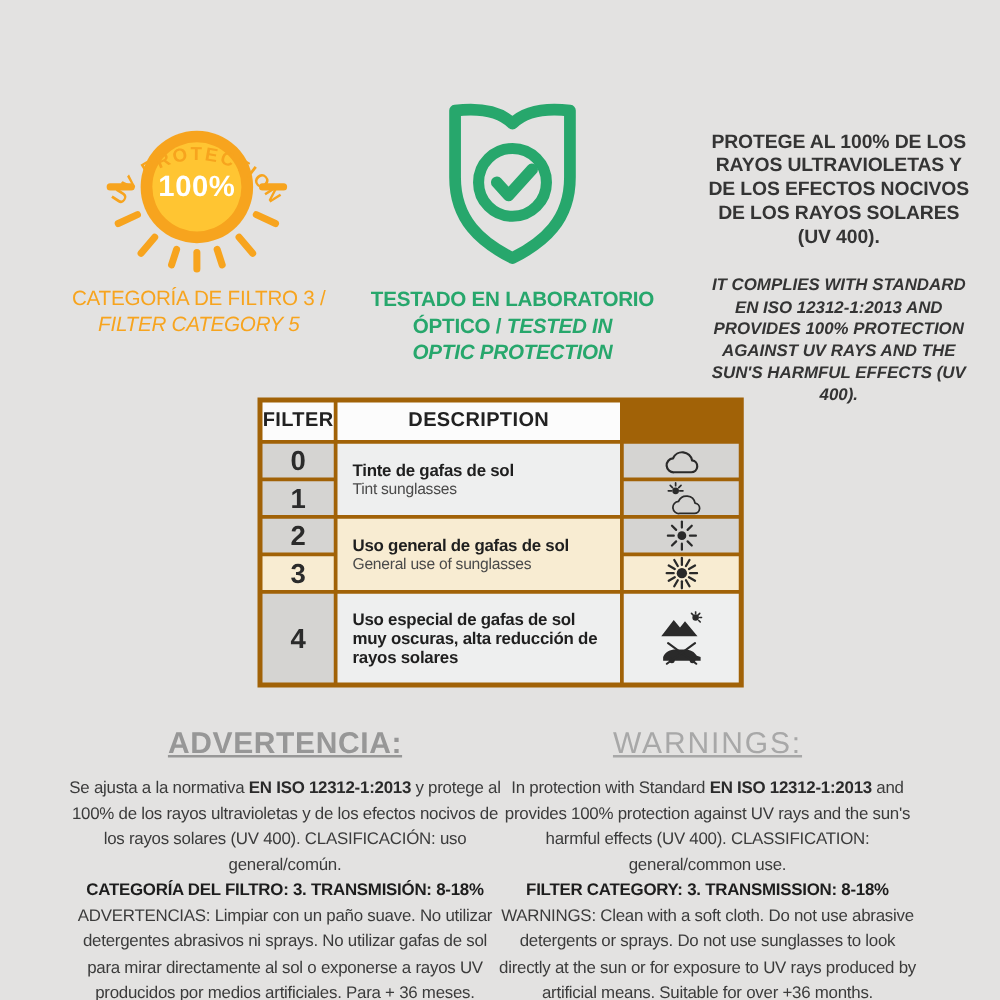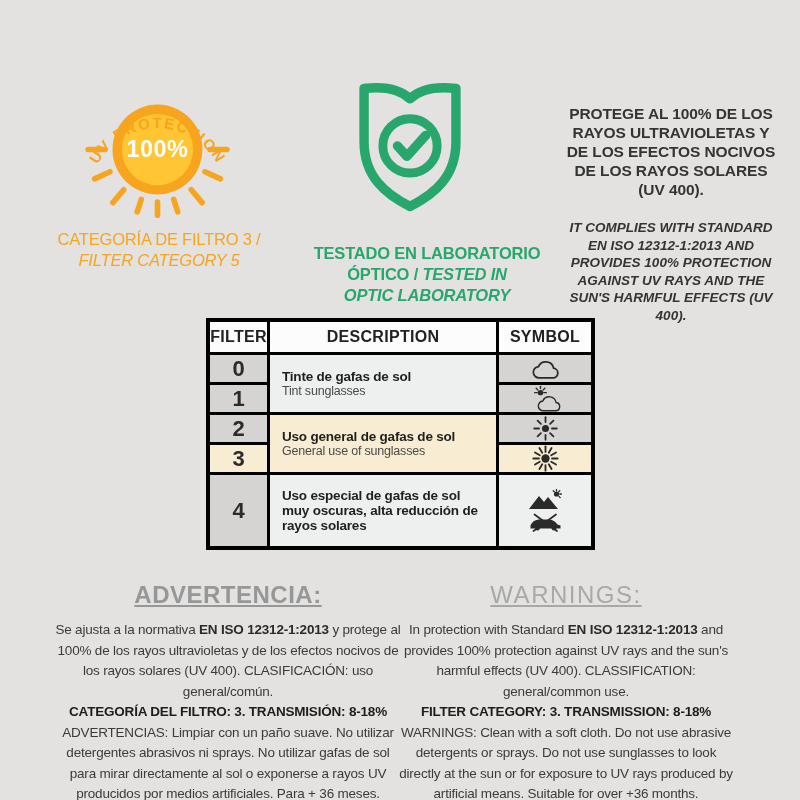--- a/index.html
+++ b/index.html
@@ -14,34 +14,34 @@
   .sun-badge svg{display:block;width:100%;height:100%;}
   .svg-arc-text{font-size:16px;font-weight:bold;letter-spacing:2px;fill:#f7a41e;}
   .svg-pct-text{font-size:25px;font-weight:bold;fill:#ffffff;letter-spacing:.5px;}
   .sun-caption{
     position:absolute;left:28px;top:229px;width:262px;text-align:center;
     color:#f7a41e;font-weight:normal;font-size:16.5px;line-height:21px;letter-spacing:-.2px;
   }
   .shield-badge{position:absolute;left:347px;top:77px;width:126px;height:142px;}
   .shield-badge svg{display:block;width:100%;height:100%;}
   .lab-caption{
-    position:absolute;left:310px;top:230px;width:234px;text-align:center;
-    color:#27a76c;font-weight:bold;font-size:16.5px;line-height:21px;letter-spacing:-.2px;margin-top:13px;
+    position:absolute;left:293px;top:230px;width:234px;text-align:center;
+    color:#27a76c;font-weight:bold;font-size:16.5px;line-height:21px;letter-spacing:-.2px;
   }
   .italic{font-style:italic;}
   
   .intro{position:absolute;left:560px;top:104px;width:222px;text-align:center;color:#343434;}
   .intro-es{font-size:15.5px;font-weight:bold;line-height:19px;letter-spacing:-.1px;}
   .intro-en{font-size:13.5px;font-weight:bold;font-style:italic;line-height:17.5px;margin-top:20px;}
   
   .uvtable{
     position:absolute;left:206px;top:318px;
     display:grid;grid-template-columns:57px 226px 92px;
     grid-template-rows:30px 27px 27px 27px 27px 71px;
-    gap:3px;background:#000000;padding:4px;
+    gap:3px;background:#a16207;padding:4px;
   }
   .cell{display:flex;align-items:center;justify-content:center;}
   .hcell{background:#fcfcfc;font-weight:bold;font-size:16px;letter-spacing:.3px;color:#222;}
   .gray{background:#d5d4d2;}
   .light{background:#eeefef;}
   .cream{background:#f8ecd2;}
   .num{font-size:22px;font-weight:bold;color:#2b2b2b;}
   .desc{flex-direction:column;align-items:flex-start;justify-content:center;padding-left:12px;padding-right:6px;text-align:left;}
   .d1{font-size:13.5px;font-weight:bold;color:#1f1f1f;line-height:15px;letter-spacing:-.2px;}
   .d2{font-size:12.5px;color:#4a4a4a;line-height:14px;letter-spacing:-.2px;}
@@ -96,32 +96,31 @@
   <div class="shield-badge">
     <svg viewBox="0 0 120 136">
       <path d="M60 21 C70 11 87 9 104 11 L104 62 C104 95 84 112 60 124 C36 112 16 95 16 62 L16 11 C33 9 50 11 60 21 Z" fill="none" stroke="#27a76c" stroke-width="9" stroke-linejoin="round"></path>
       <circle cx="60" cy="66" r="26" fill="none" stroke="#27a76c" stroke-width="8.5"></circle>
       <path d="M48 66 l9 10 l18 -20" fill="none" stroke="#27a76c" stroke-width="9" stroke-linecap="round" stroke-linejoin="round"></path>
     </svg>
   </div>
   <div class="lab-caption">
     <div>TESTADO EN LABORATORIO</div>
     <div><span>ÓPTICO / </span><span class="italic">TESTED IN</span></div>
-    <div class="italic">OPTIC LABORATORY</div>
+    <div class="italic">OPTIC PROTECTION</div>
   </div>
 
   <div class="intro">
     <div class="intro-es">PROTEGE AL 100% DE LOS RAYOS ULTRAVIOLETAS Y DE LOS EFECTOS NOCIVOS DE LOS RAYOS SOLARES (UV 400).</div>
     <div class="intro-en">IT COMPLIES WITH STANDARD EN ISO 12312-1:2013 AND PROVIDES 100% PROTECTION AGAINST UV RAYS AND THE SUN'S HARMFUL EFFECTS (UV 400).</div>
   </div>
 
   <div class="uvtable">
     <div class="cell hcell" style="grid-row:1;grid-column:1;">FILTER</div>
     <div class="cell hcell" style="grid-row:1;grid-column:2;">DESCRIPTION</div>
-    <div class="cell hcell" style="grid-row:1;grid-column:3;">SYMBOL</div>
 
     <div class="cell gray num" style="grid-row:2;grid-column:1;">0</div>
     <div class="cell gray num" style="grid-row:3;grid-column:1;">1</div>
     <div class="cell gray num" style="grid-row:4;grid-column:1;">2</div>
     <div class="cell cream num" style="grid-row:5;grid-column:1;">3</div>
     <div class="cell gray num" style="grid-row:6;grid-column:1;">4</div>
 
     <div class="cell desc cream r23">
       <div class="d1">Uso general de gafas de sol</div>
       <div class="d2">General use of sunglasses</div>

